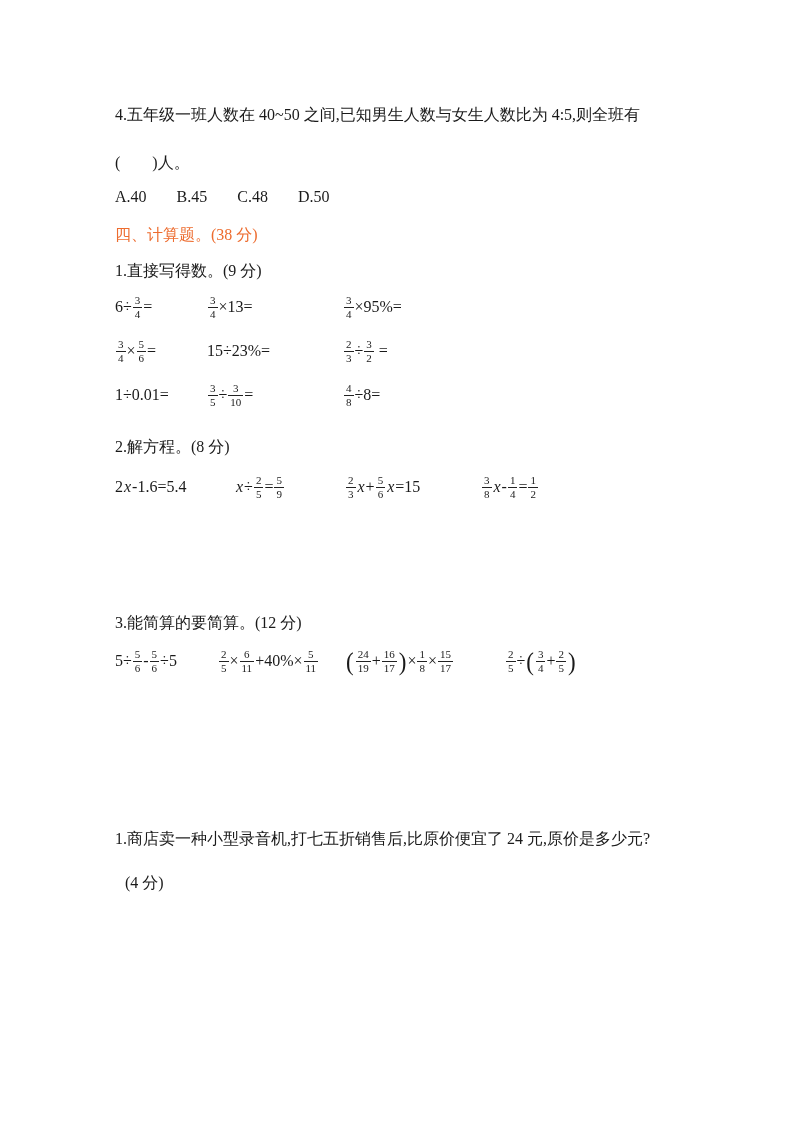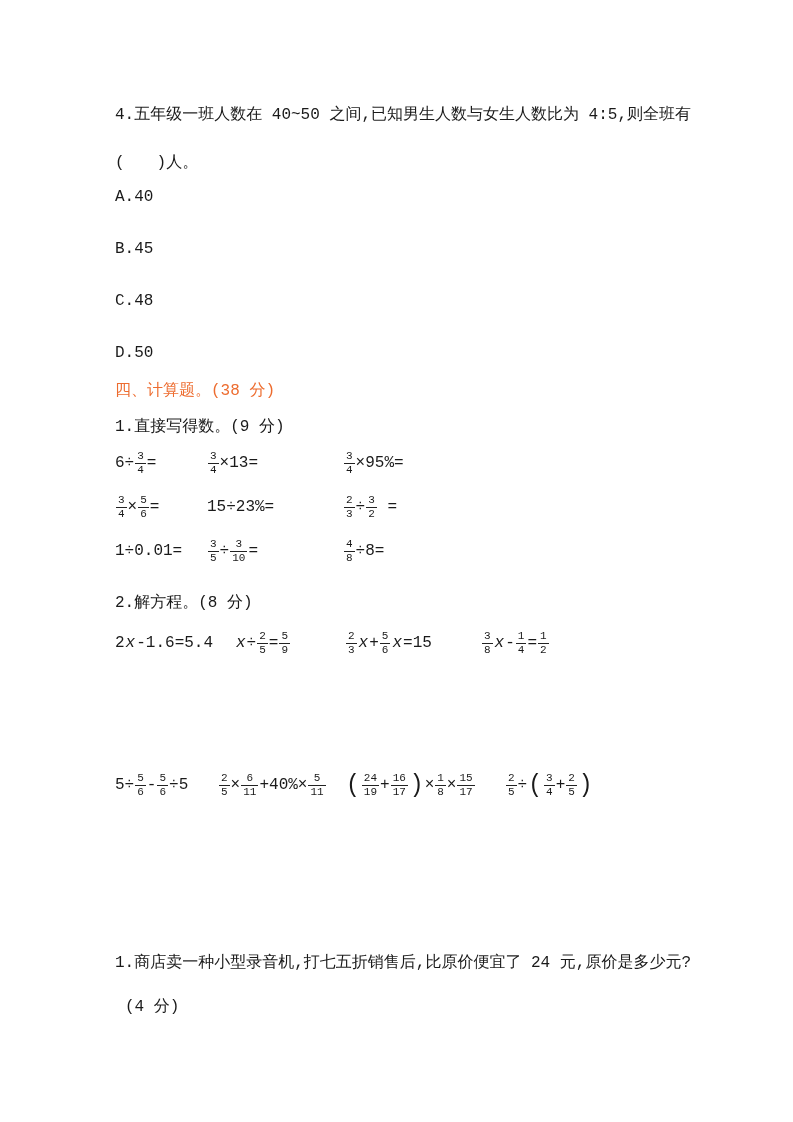--- a/index.html
+++ b/index.html
@@ -1,21 +1,21 @@
 <!DOCTYPE html>
 <html><head>
 <meta charset="utf-8">
 <style>
   * { box-sizing: border-box; }
   html, body { margin: 0; padding: 0; }
   body { background: #ffffff; width: 793px; }
   .page {
     width: 793px; height: 1122px; background: #ffffff; overflow: hidden;
     color: #1a1a1a;
-    font-family: Liberation Mono, monospace;
+    font-family: Liberation Serif, serif;
     font-size: 16px;
   }
   .content { padding: 104px 96px 0 115px; }
   .line { line-height: 22px; white-space: pre; }
   .accent { color: var(--accent, #ed6c2f); }
   .options { display: flex; gap: 30px; }
   .math-row { display: grid; align-items: center; height: 34px; }
   .cols-direct { grid-template-columns: 92px 136px auto; }
   .cols-eq     { grid-template-columns: 120px 110px 136px auto; }
   .cols-simp   { grid-template-columns: 103px 127px 160px auto; }
@@ -23,21 +23,21 @@
   .frac { display: inline-flex; flex-direction: column; line-height: 1; margin: 0 1px; vertical-align: middle; }
   .frac .num { font-size: 11px; text-align: center; padding: 0 2px 1px; }
   .frac .den { font-size: 11px; text-align: center; border-top: 1px solid #222; padding: 1px 2px 0; }
   .mvar { font-style: italic; padding: 0 1px; }
   .bigp { font-size: 23px; line-height: 1; transform: scaleY(1.12); padding: 0 1px; }
   .indent { padding-left: 10px; }
   .mb-8  { margin-bottom: 8px; }
   .mb-10 { margin-bottom: 10px; }
   .mb-12 { margin-bottom: 12px; }
   .mb-14 { margin-bottom: 14px; }
-  .mb-16 { margin-bottom: 16px; flex-direction: column; }
+  .mb-16 { margin-bottom: 16px; }
   .mb-22 { margin-bottom: 22px; }
   .mb-24 { margin-bottom: 24px; }
   .mb-26 { margin-bottom: 26px; }
   .mb-108 { margin-bottom: 108px; }
   .mb-150 { margin-bottom: 150px; }
 </style>
 </head>
 <body style="--accent: #ed6c2f;">
 
 <div class="page">
@@ -67,20 +67,21 @@
       </div>
 
     <div class="line mb-12">2.解方程。(8 分)</div>
     <div class="math-row cols-eq mb-108">
         <div class="expr"><span>2</span><span class="mvar">x</span><span>-1.6=5.4</span></div>
         <div class="expr"><span class="mvar">x</span><span>÷</span><span class="frac"><span class="num">2</span><span class="den">5</span></span><span>=</span><span class="frac"><span class="num">5</span><span class="den">9</span></span></div>
         <div class="expr"><span class="frac"><span class="num">2</span><span class="den">3</span></span><span class="mvar">x</span><span>+</span><span class="frac"><span class="num">5</span><span class="den">6</span></span><span class="mvar">x</span><span>=15</span></div>
         <div class="expr"><span class="frac"><span class="num">3</span><span class="den">8</span></span><span class="mvar">x</span><span>-</span><span class="frac"><span class="num">1</span><span class="den">4</span></span><span>=</span><span class="frac"><span class="num">1</span><span class="den">2</span></span></div>
       </div>
 
+    <div class="line mb-10">3.能简算的要简算。(12 分)</div>
     <div class="math-row cols-simp mb-150">
         <div class="expr"><span>5÷</span><span class="frac"><span class="num">5</span><span class="den">6</span></span><span>-</span><span class="frac"><span class="num">5</span><span class="den">6</span></span><span>÷5</span></div>
         <div class="expr"><span class="frac"><span class="num">2</span><span class="den">5</span></span><span>×</span><span class="frac"><span class="num">6</span><span class="den">11</span></span><span>+40%×</span><span class="frac"><span class="num">5</span><span class="den">11</span></span></div>
         <div class="expr"><span class="bigp">(</span><span class="frac"><span class="num">24</span><span class="den">19</span></span><span>+</span><span class="frac"><span class="num">16</span><span class="den">17</span></span><span class="bigp">)</span><span>×</span><span class="frac"><span class="num">1</span><span class="den">8</span></span><span>×</span><span class="frac"><span class="num">15</span><span class="den">17</span></span></div>
         <div class="expr"><span class="frac"><span class="num">2</span><span class="den">5</span></span><span>÷</span><span class="bigp">(</span><span class="frac"><span class="num">3</span><span class="den">4</span></span><span>+</span><span class="frac"><span class="num">2</span><span class="den">5</span></span><span class="bigp">)</span></div>
       </div>
 
     <div class="line mb-22">1.商店卖一种小型录音机,打七五折销售后,比原价便宜了 24 元,原价是多少元?</div>
     <div class="line indent">(4 分)</div>
 

